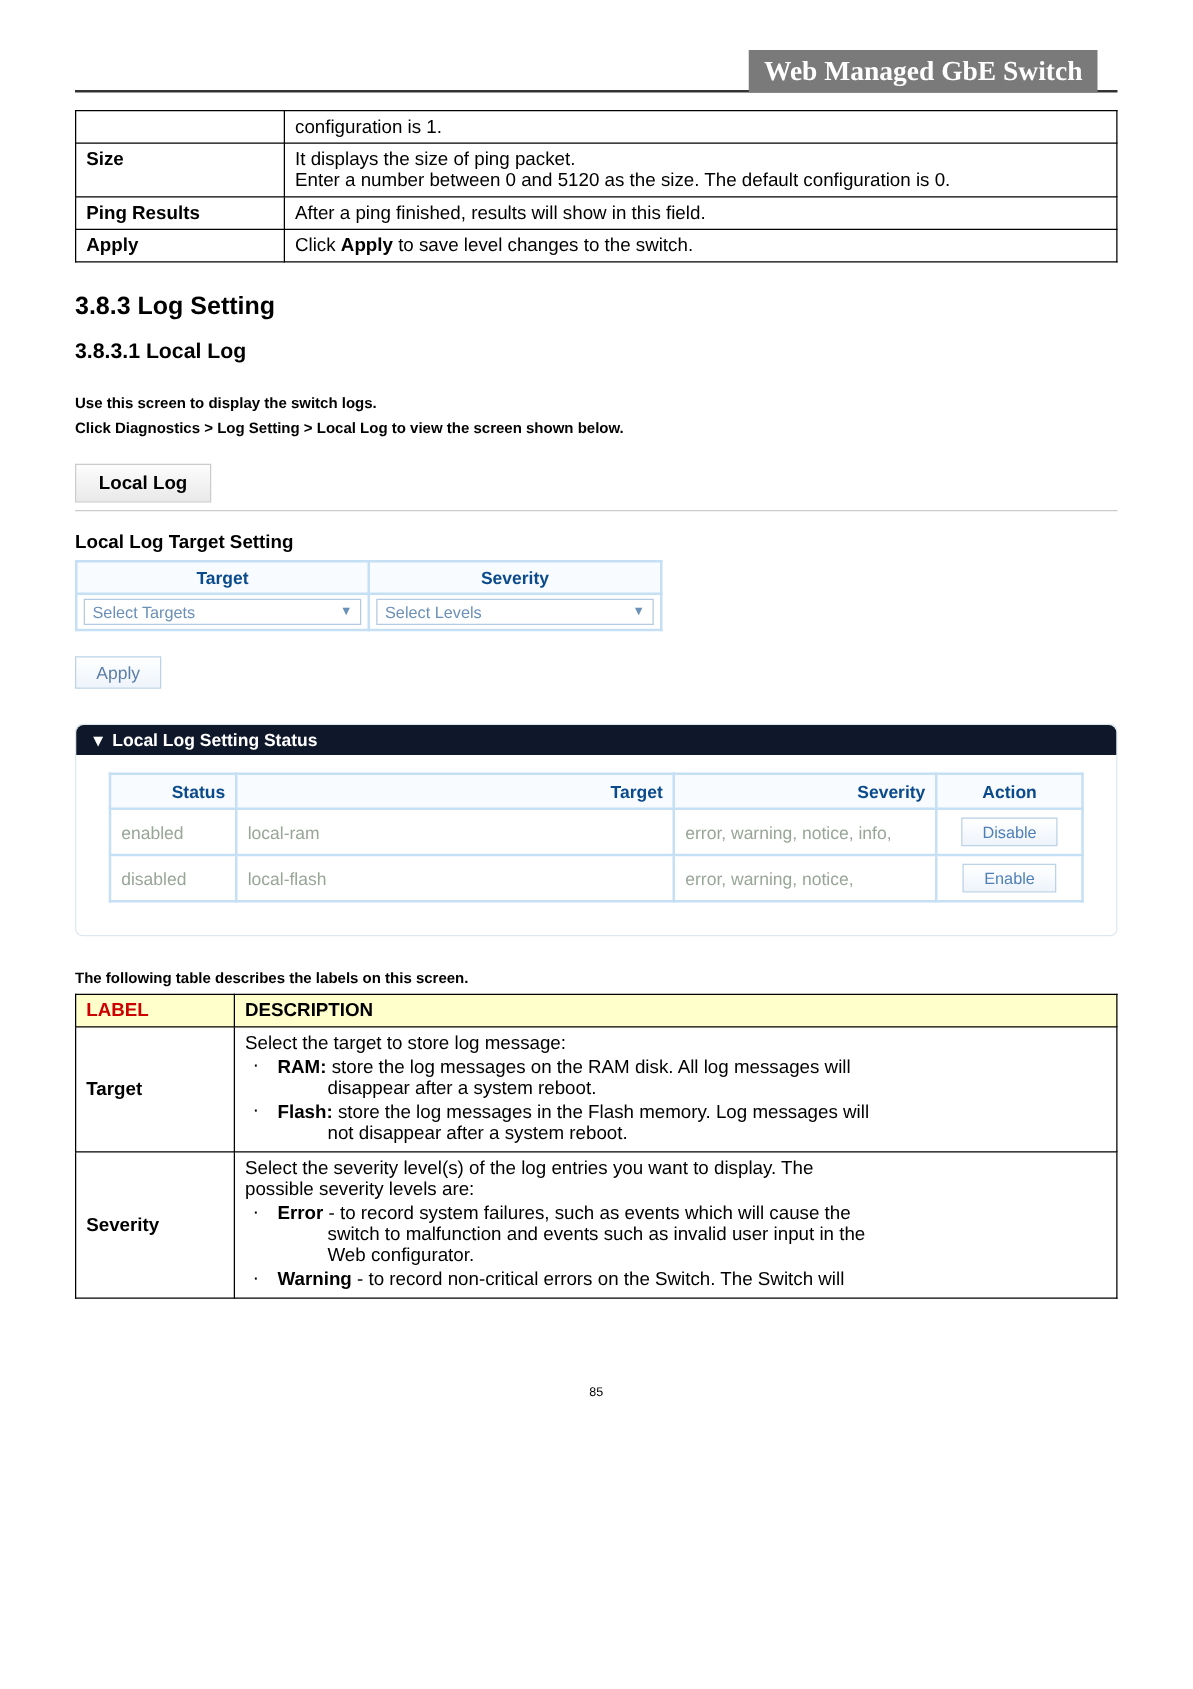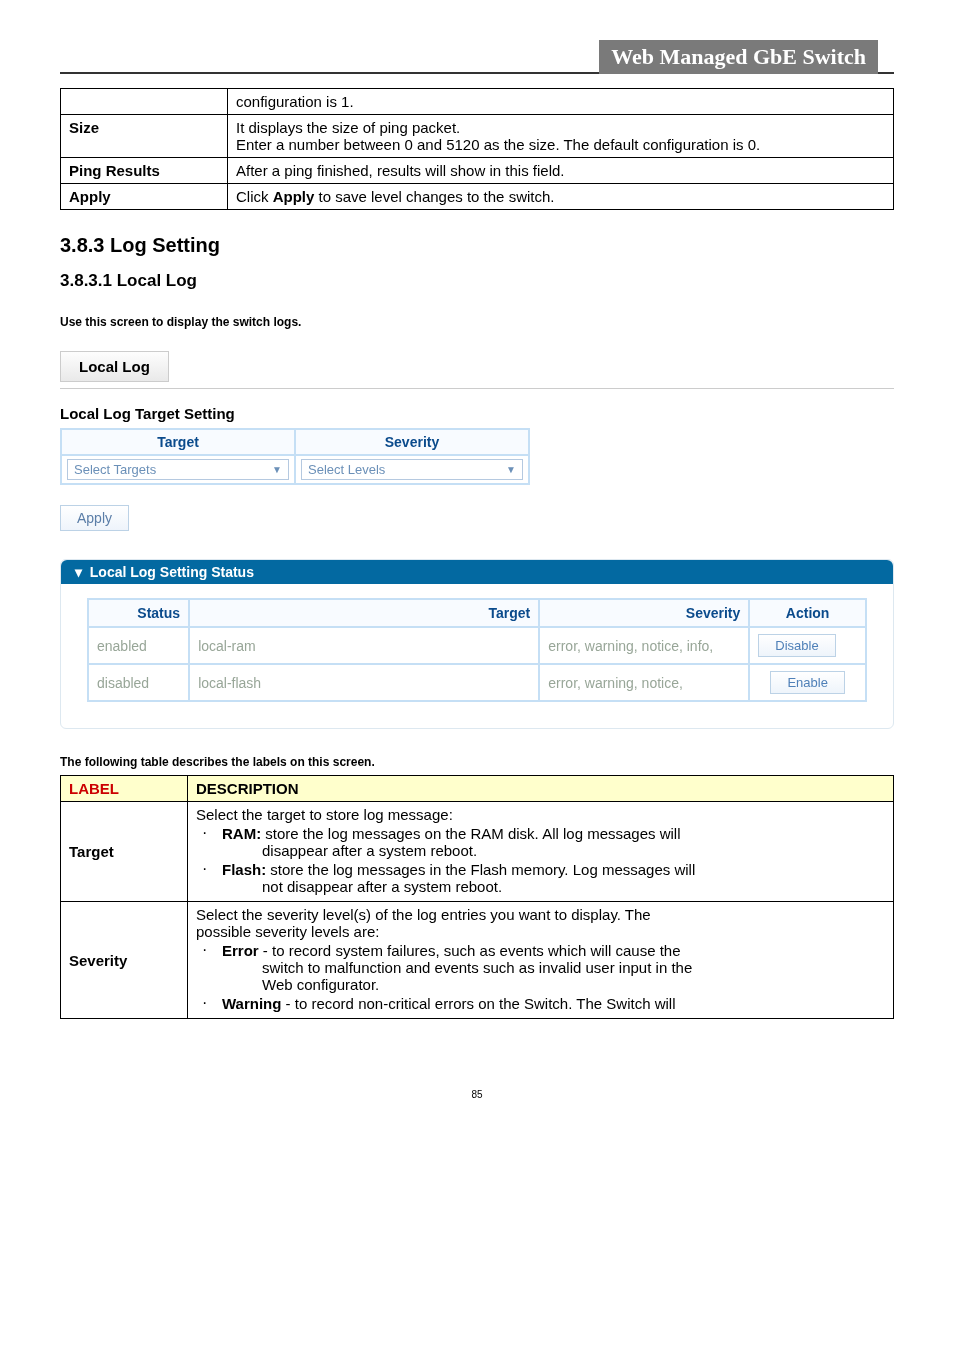--- a/index.html
+++ b/index.html
@@ -129,21 +129,21 @@
   }
   .status-panel {
     border: 1px solid #dde8f0;
     border-radius: 6px;
     padding: 0;
     margin: 10px 0 26px 0;
     width: 100%;
     box-sizing: border-box;
   }
   .status-panel-header {
-    background: #0369a1;
+    background: #0f172a;
     color: #fff;
     font-weight: bold;
     font-size: 14px;
     padding: 4px 14px;
     border-top-left-radius: 6px;
     border-top-right-radius: 6px;
   }
   .status-panel-body {
     padding: 14px 26px 26px 26px;
   }
@@ -263,20 +263,23 @@
         <span>Click </span><b>Apply</b><span> to save level changes to the switch.</span>
       </td>
     </tr>
   </tbody>
     </table>
 
   <h2 class="section-h2">3.8.3 Log Setting</h2>
   <h3 class="section-h3">3.8.3.1 Local Log</h3>
 
   <p class="para">Use this screen to display the switch logs.</p>
+  <p class="para">
+    <span>Click </span><b>Diagnostics</b><span> &gt; </span><b>Log Setting</b><span> &gt; </span><b>Local Log</b><span> to view the screen shown below.</span>
+  </p>
 
   <div class="locallog-tab">Local Log</div>
   <hr class="thin">
 
   <div class="blue-title">Local Log Target Setting</div>
   <table class="form-table">
     <tbody>
         <tr>
       <th style="width:50%">Target</th>
       <th style="width:50%">Severity</th>
@@ -311,21 +314,21 @@
             <tr>
           <th style="width:13%">Status</th>
           <th style="width:45%">Target</th>
           <th style="width:27%">Severity</th>
           <th style="width:15%;text-align:center">Action</th>
         </tr>
         <tr>
           <td>enabled</td>
           <td>local-ram</td>
           <td>error, warning, notice, info,</td>
-          <td style="">
+          <td style="text-align:center">
             <span class="action-btn">Disable</span>
           </td>
         </tr>
         <tr>
           <td>disabled</td>
           <td>local-flash</td>
           <td>error, warning, notice,</td>
           <td style="text-align:center">
             <span class="action-btn">Enable</span>
           </td>

